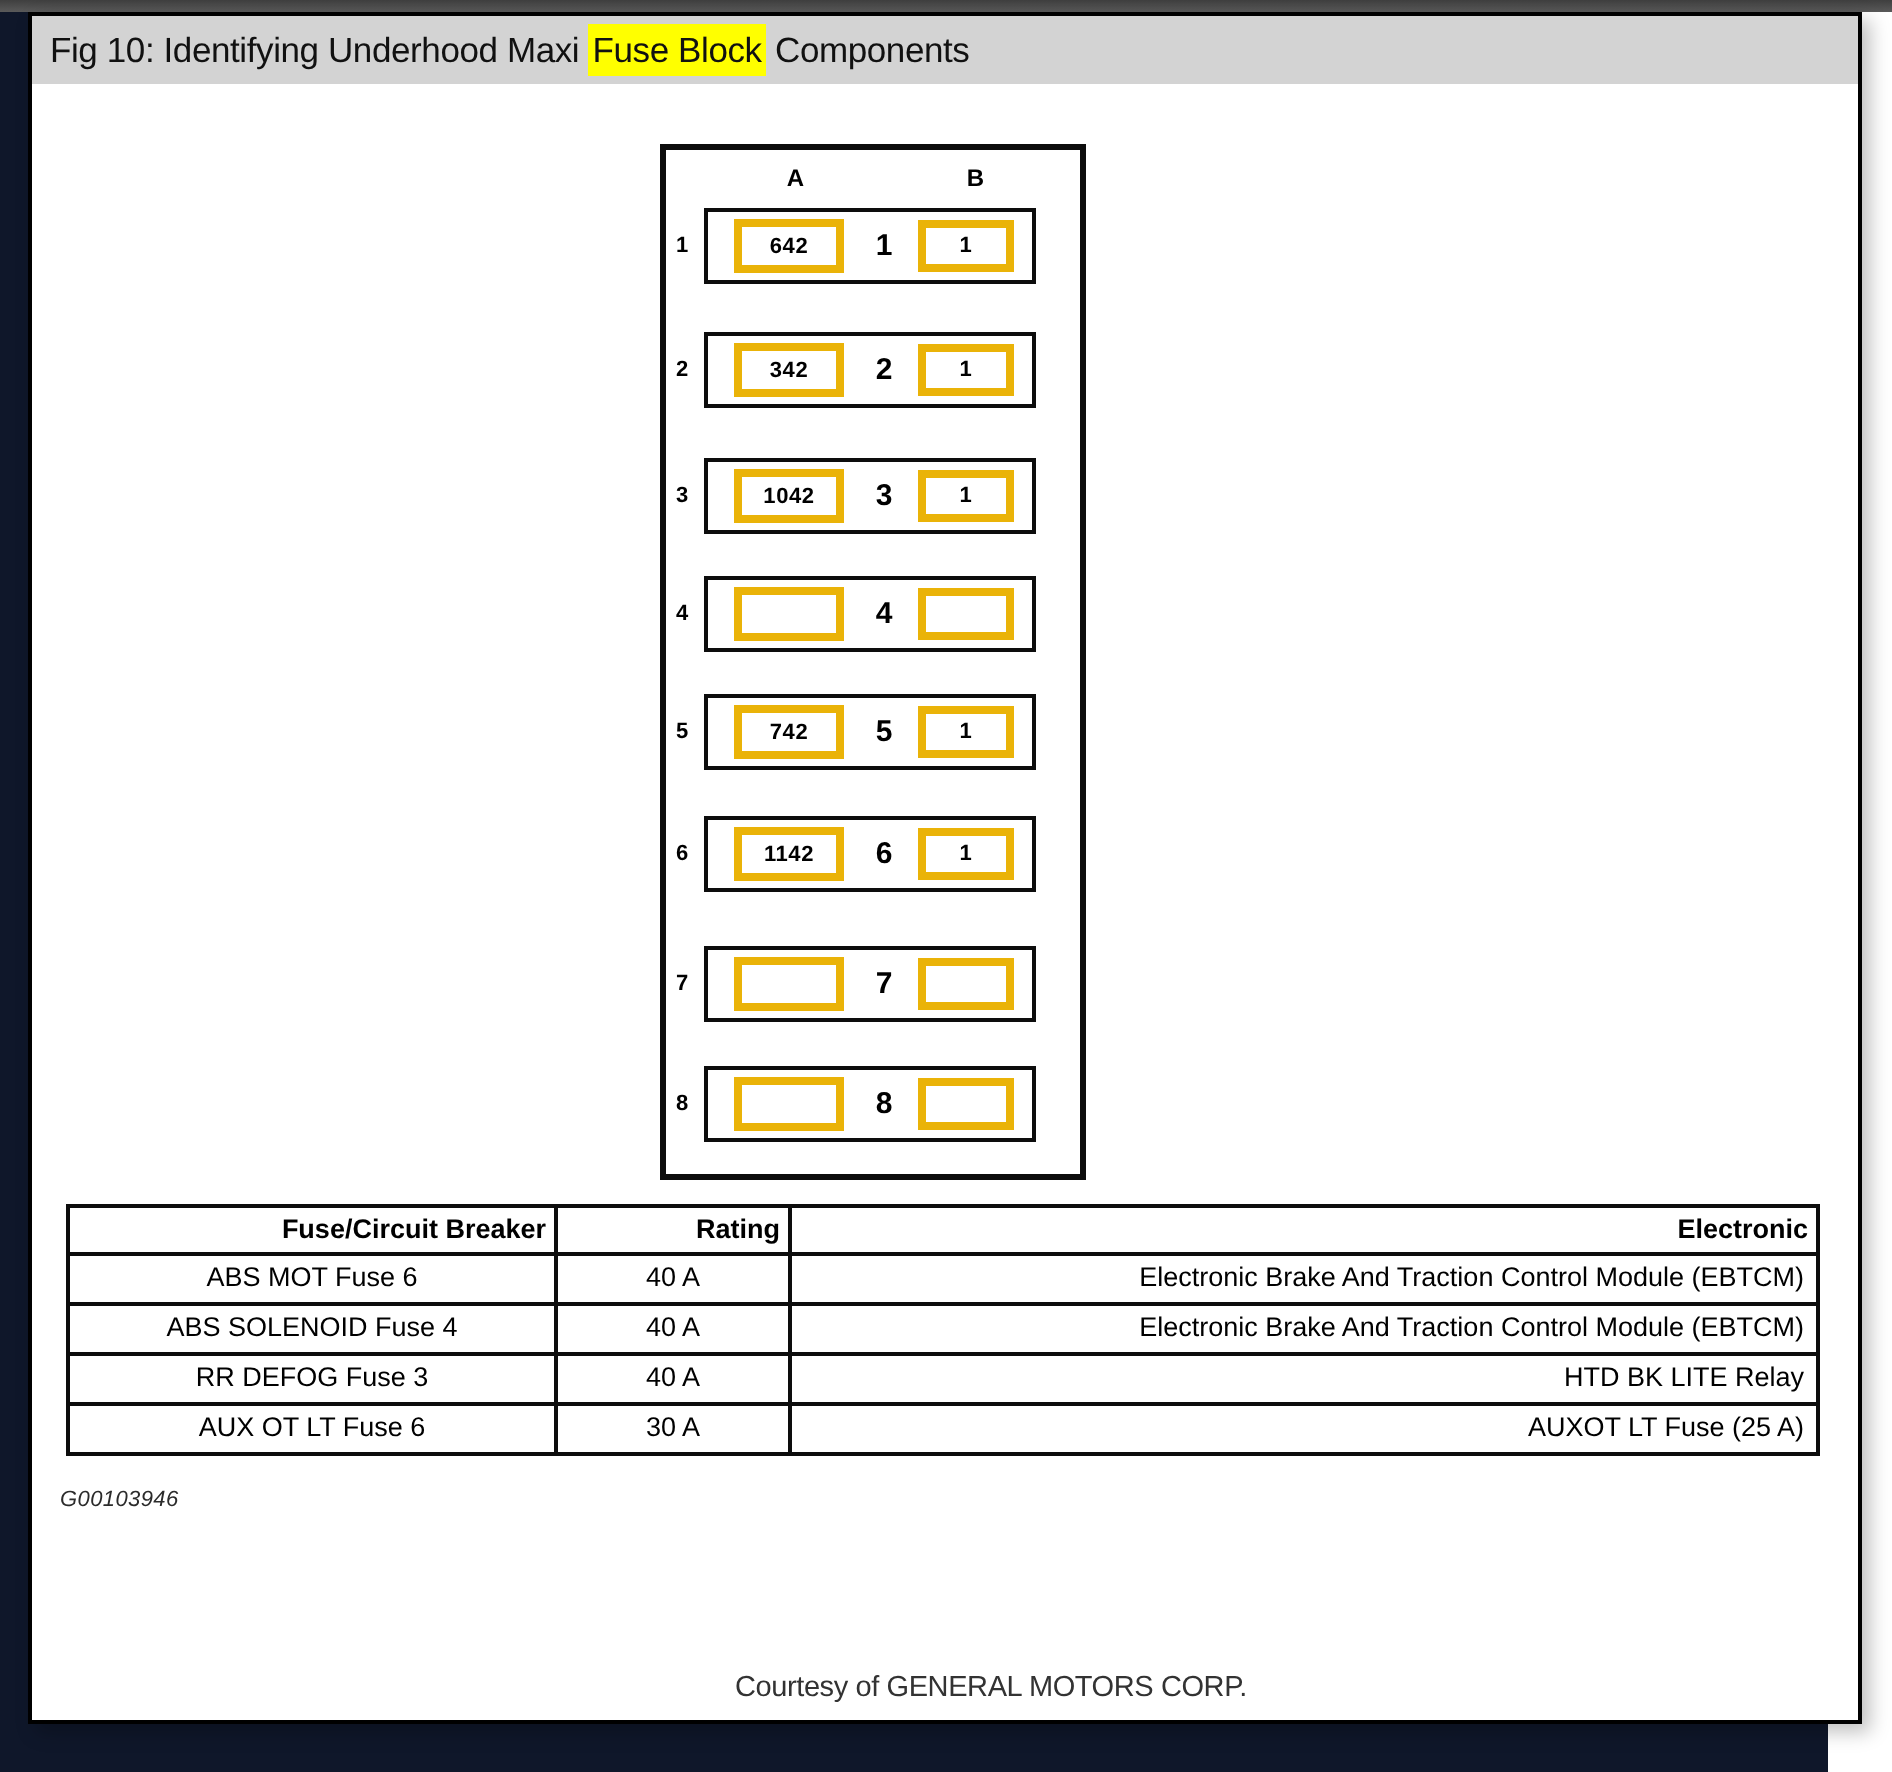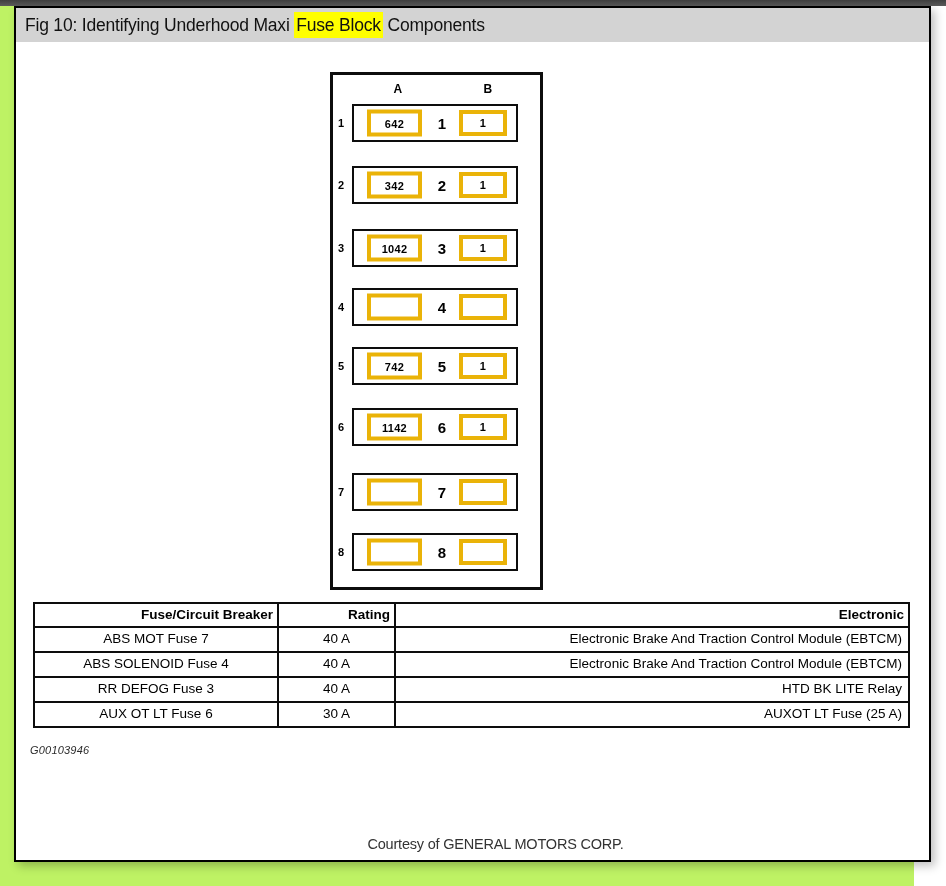--- a/index.html
+++ b/index.html
@@ -1,19 +1,19 @@
 <!DOCTYPE html>
 <html><head>
 <meta charset="utf-8">
 <style>
   * { margin: 0; padding: 0; box-sizing: border-box; }
   html, body { width: 946px; height: 886px; background: #ffffff; overflow: hidden; }
   body { font-family: "Liberation Sans", sans-serif; color: #000; }
 
-  .page { position: relative; width: 914px; height: 886px; background: #bef264; }
+  .page { position: relative; width: 914px; height: 886px; background: #0f172a; }
 
   .top-strip {
     position: absolute; left: 0; top: 0; width: 946px; height: 6px;
     background: linear-gradient(#3f3f3f, #5a5a5a);
   }
 
   .doc {
     position: absolute; left: 14px; top: 6px; width: 917px; height: 856px;
     background: #ffffff; border: 2px solid #000;
     box-shadow: 4px 4px 9px rgba(0,0,0,0.25);
@@ -196,21 +196,21 @@
       </colgroup>
       <thead>
         <tr>
           <th>Fuse/Circuit Breaker</th>
           <th>Rating</th>
           <th>Electronic</th>
         </tr>
       </thead>
       <tbody>
           <tr>
-            <td class="c-center">ABS MOT Fuse 7</td>
+            <td class="c-center">ABS MOT Fuse 6</td>
             <td class="c-center">40 A</td>
             <td>Electronic Brake And Traction Control Module (EBTCM)</td>
           </tr>
           <tr>
             <td class="c-center">ABS SOLENOID Fuse 4</td>
             <td class="c-center">40 A</td>
             <td>Electronic Brake And Traction Control Module (EBTCM)</td>
           </tr>
           <tr>
             <td class="c-center">RR DEFOG Fuse 3</td>

